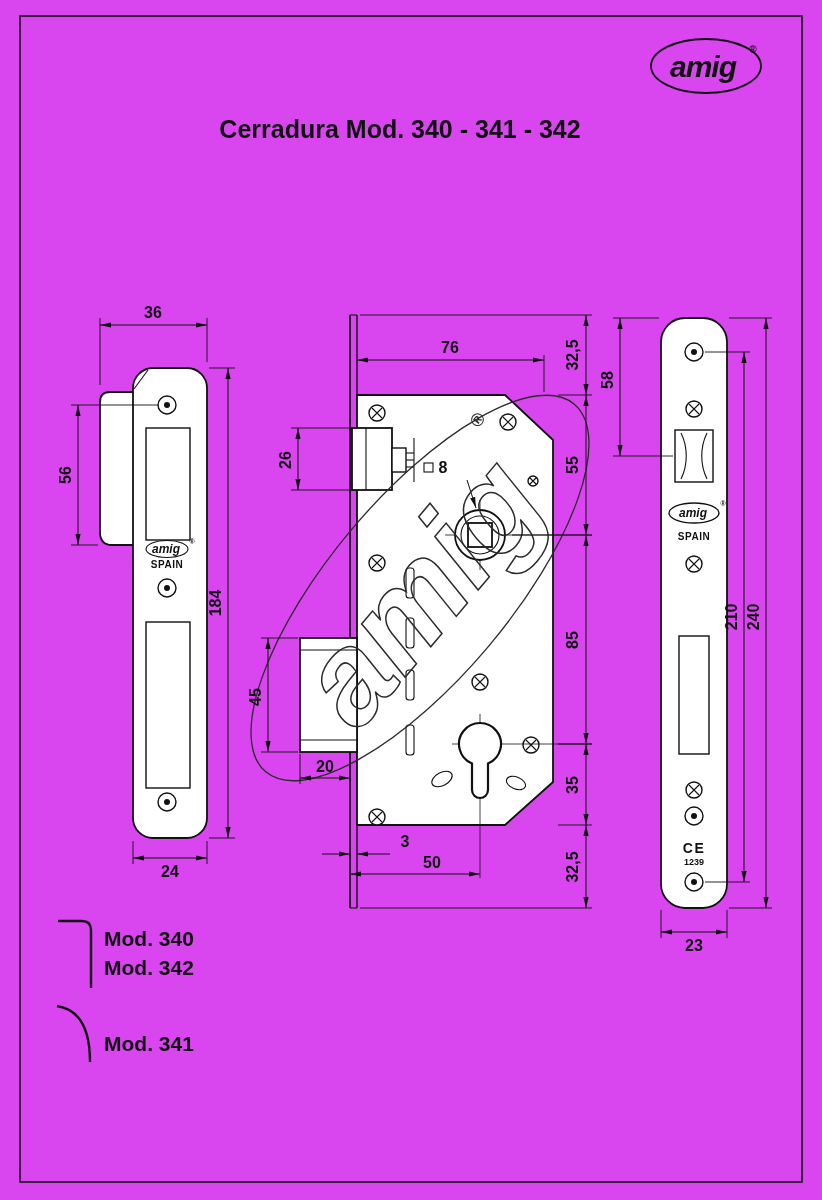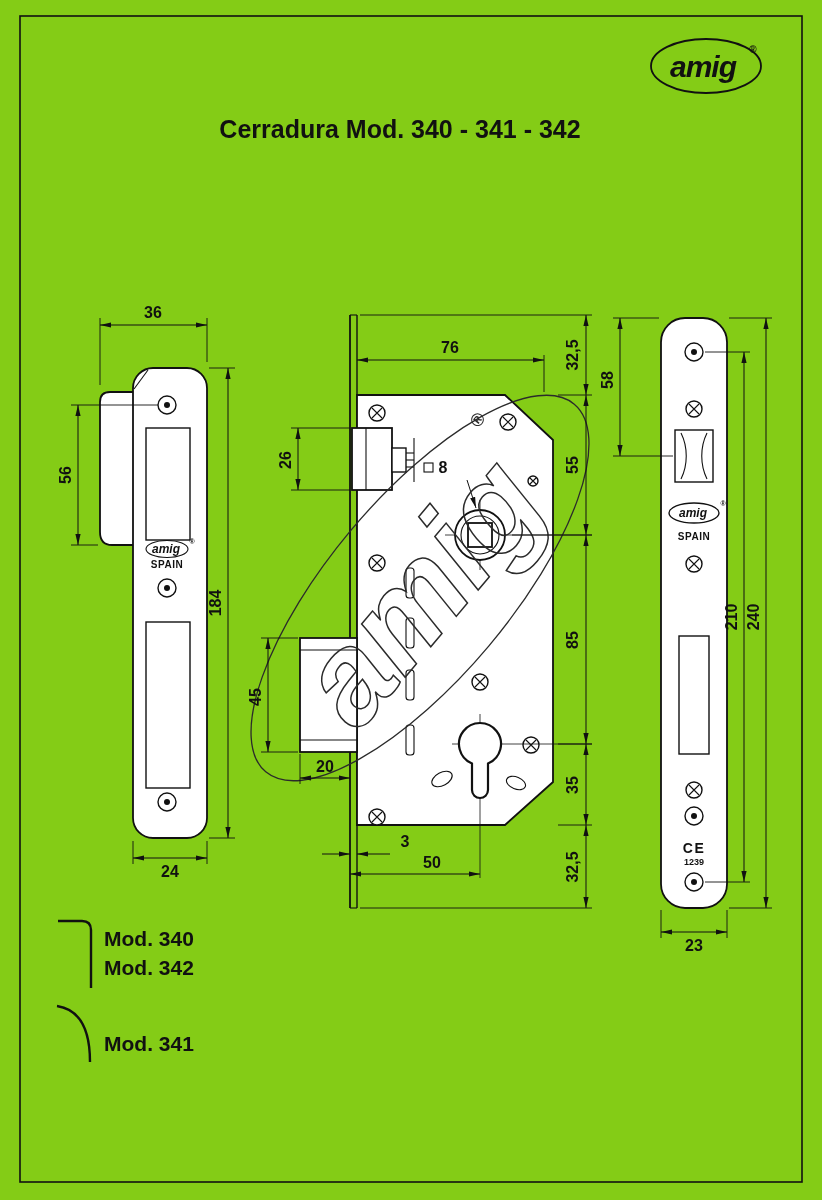--- a/index.html
+++ b/index.html
@@ -1,16 +1,16 @@
 <!DOCTYPE html>
 <html><head>
 <meta charset="utf-8">
 <style>
   html,body{margin:0;padding:0;background:#f7f7f7;}
-  .page{width:822px;height:1200px;background:#84cc16;position:relative;margin:0 auto;}
+  .page{width:822px;height:1200px;background:#d946ef;position:relative;margin:0 auto;}
   svg{display:block;}
   .part{stroke:#111;stroke-width:1.8;fill:#fff;}
   .part-open{stroke:#111;stroke-width:1.8;fill:none;}
   .part-thin{stroke:#111;stroke-width:1.1;fill:none;}
   .part-thin2{stroke:#111;stroke-width:1.4;fill:#fff;}
   .dotf{fill:#111;stroke:none;}
   .ext{stroke:#111;stroke-width:0.9;fill:none;}
   .dim{stroke:#111;stroke-width:1;fill:none;}
   .cl{stroke:#111;stroke-width:0.8;fill:none;}
   .sym{fill:none;stroke:#111;stroke-width:2.4;}

